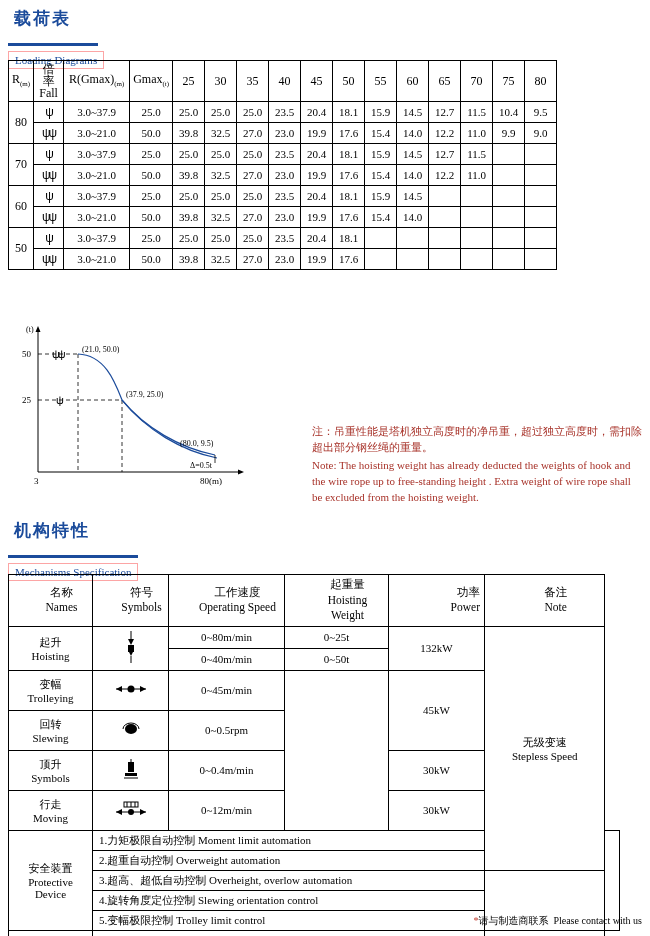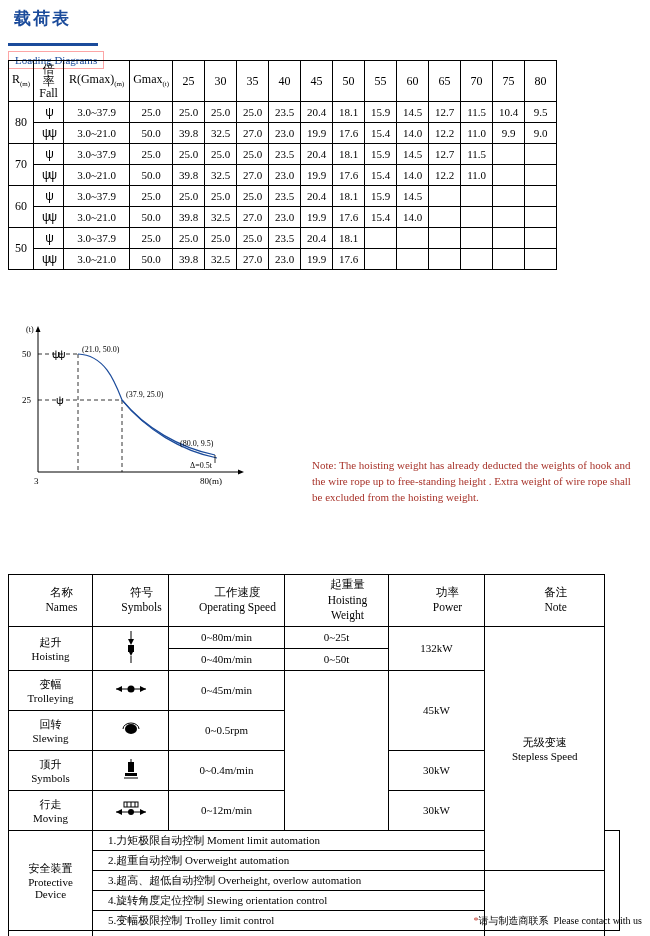--- a/index.html
+++ b/index.html
@@ -65,21 +65,21 @@
   #mech-table td{
     border:1px solid #000;
     font-family:"Liberation Serif", serif;
     font-size:11px;
     text-align:center;
     vertical-align:middle;
     padding:2px 4px;
     box-sizing:border-box;
   }
   #mech-table td.head{font-size:11.5px;line-height:1.35;height:34px;padding-left:26px;}
-  #mech-table td.left{text-align:left;padding-left:15px;}
+  #mech-table td.left{text-align:left;padding-left:6px;}
   .cn-l{display:block;}
   .en-l{display:block;}
 
   #contact{position:absolute;left:0;top:914px;width:642px;text-align:right;font-size:10px;font-family:"Liberation Serif",serif;}
   .star{color:#c0392b;}
 
   .fallsym{font-family:"Liberation Sans",sans-serif;font-size:12px;letter-spacing:-2px;}
 </style>
 </head>
 <body>
@@ -294,43 +294,49 @@
     <path d="M68,32 L68,32 C95,33 105,60 112,78 C135,106 170,126 205,133" fill="none" stroke="#1b4b9b" stroke-width="1.2"></path>
     <path d="M112,78 C136,108 172,129 207,136" fill="none" stroke="#1b4b9b" stroke-width="1.2"></path>
     <line x1="205" y1="133" x2="205" y2="141" stroke="#000" stroke-width="0.8"></line>
 
     <text x="72" y="30" font-family="Liberation Serif, serif" font-size="8">(21.0, 50.0)</text>
     <text x="116" y="75" font-family="Liberation Serif, serif" font-size="8">(37.9, 25.0)</text>
     <text x="170" y="124" font-family="Liberation Serif, serif" font-size="8">(80.0, 9.5)</text>
     <text x="180" y="146" font-family="Liberation Serif, serif" font-size="8">Δ=0.5t</text>
   </svg>
 
+  <div id="note-cn">注：吊重性能是塔机独立高度时的净吊重，超过独立高度时，需扣除超出部分钢丝绳的重量。</div>
   <div id="note-en">Note: The hoisting weight has already deducted the weights of hook and the wire rope up to free-standing height . Extra weight of wire rope shall be excluded from the hoisting weight.</div>
 
+  <div class="sec-head" style="left:8px;top:518px;">
+    <div class="cn">机构特性</div>
+    <div style="width:130px;"><span class="blue-bar"></span></div>
+    <div class="en">Mechanisms Specification</div>
+  </div>
 
   <table id="mech-table">
     <tbody>
       <tr>
         <td class="head" style="width:84px;">
           <span class="cn-l">名称</span>
           <span class="en-l">Names</span>
         </td>
         <td class="head" style="width:76px;">
           <span class="cn-l">符号</span>
           <span class="en-l">Symbols</span>
         </td>
         <td class="head" style="width:116px;">
           <span class="cn-l">工作速度</span>
           <span class="en-l">Operating Speed</span>
         </td>
         <td class="head" style="width:104px;">
           <span class="cn-l">起重量</span>
           <span class="en-l">Hoisting Weight</span>
         </td>
-        <td class="head" style="width:96px;">
+        <td class="head" style="width:96px;text-align:right;">
           <span class="cn-l">功率</span>
           <span class="en-l">Power</span>
         </td>
         <td class="head">
           <span class="cn-l">备注</span>
           <span class="en-l">Note</span>
         </td>
       </tr>
 
       <tr>

